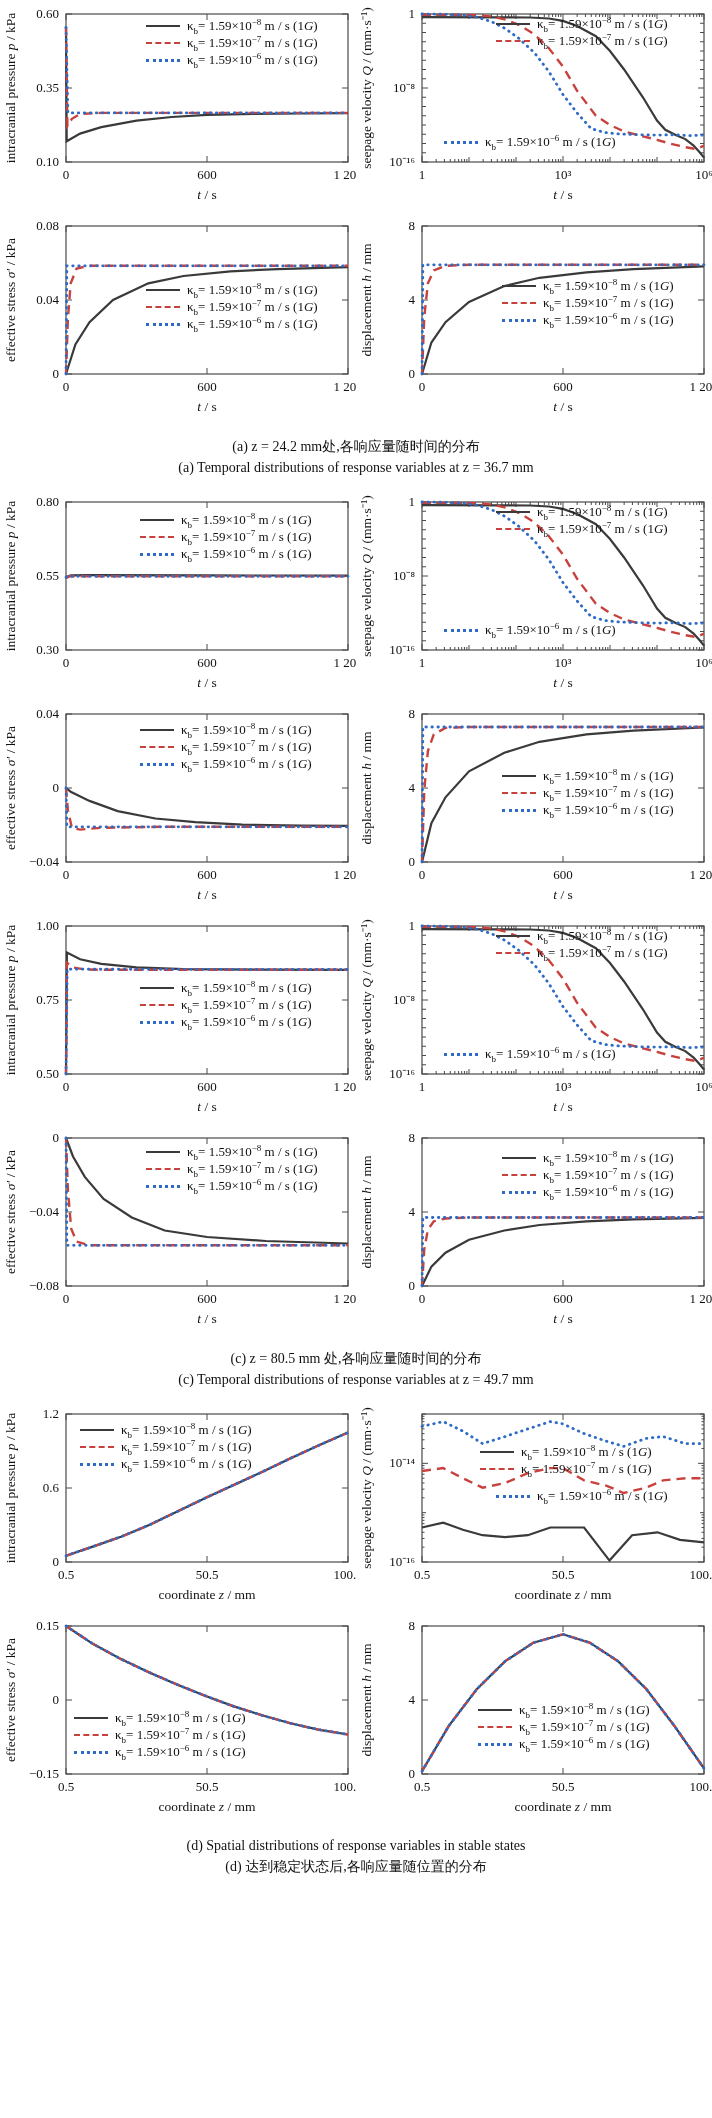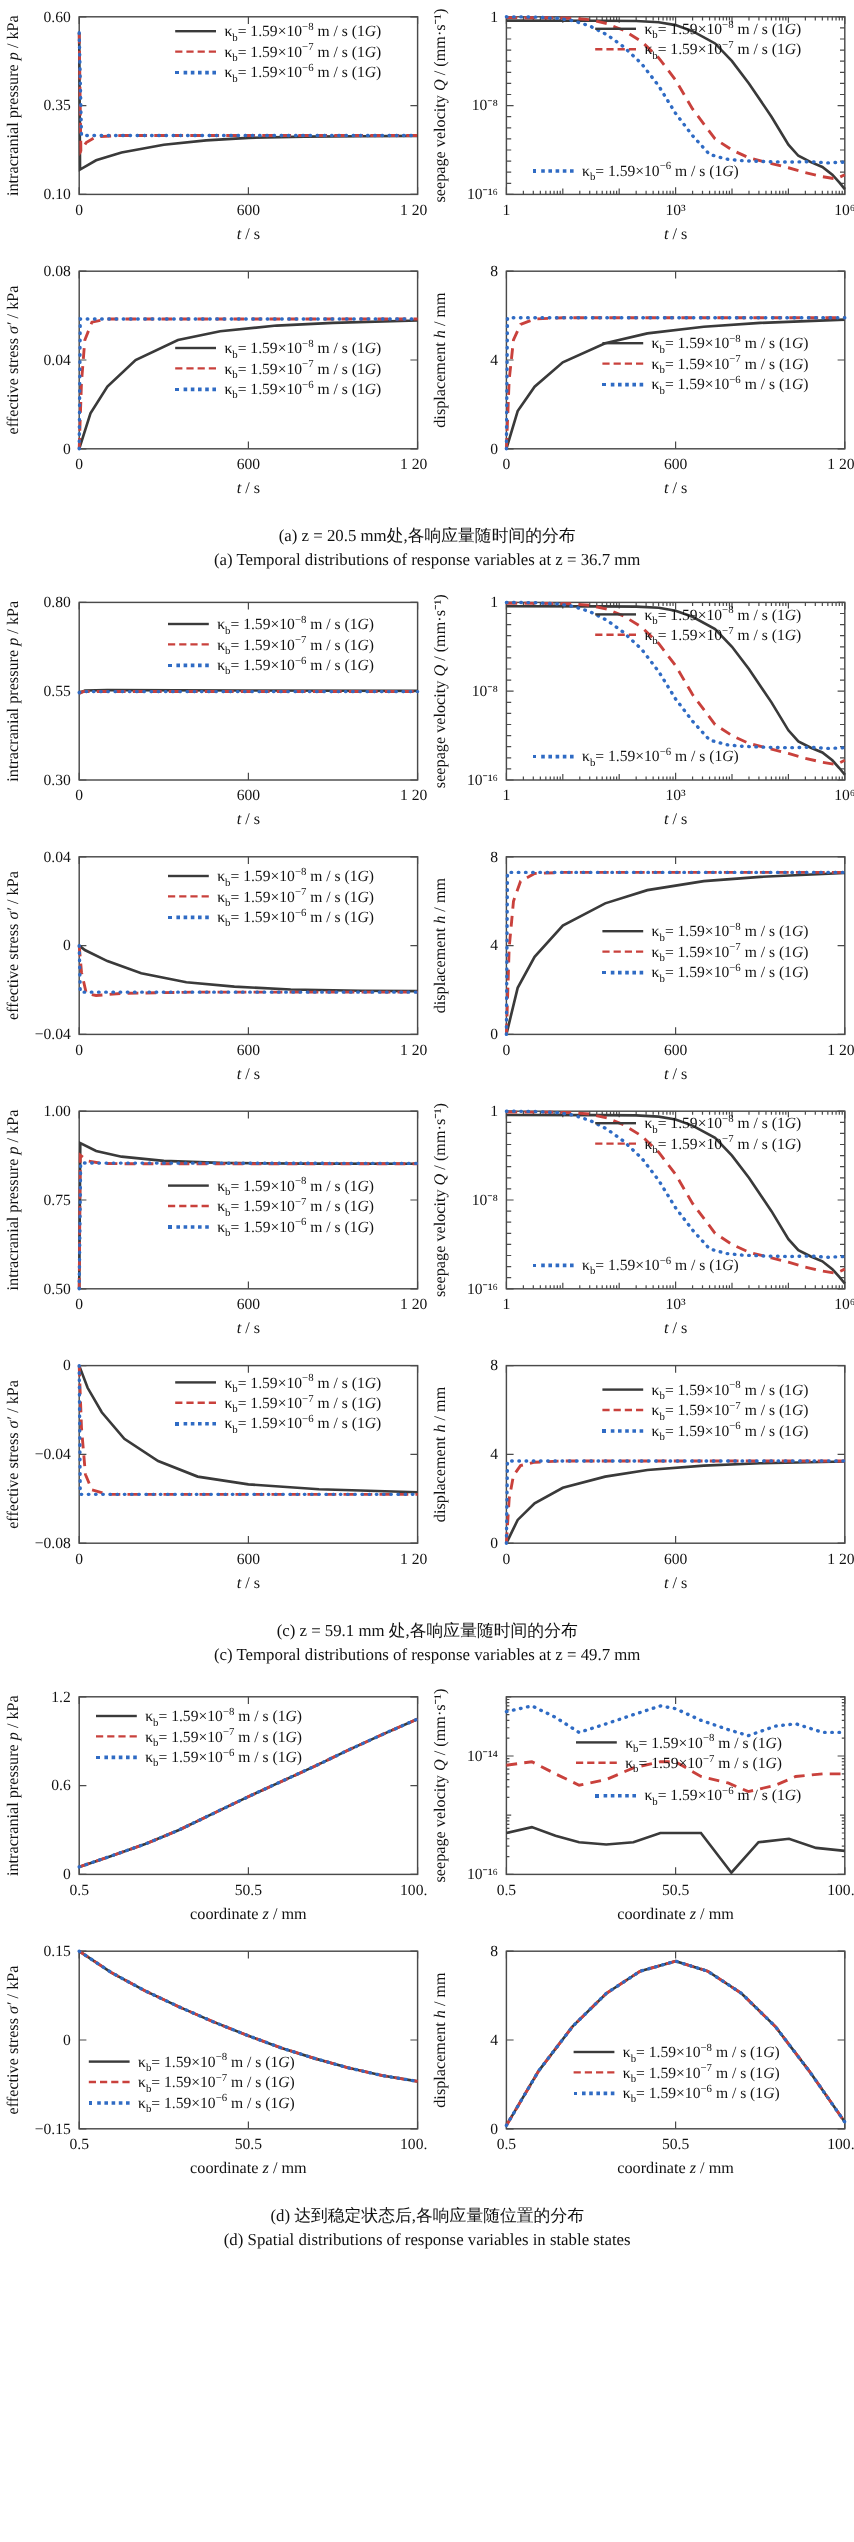--- a/index.html
+++ b/index.html
@@ -336,21 +336,21 @@
               </div>
               <div class="lrow">
                 <span class="sample dotted" style="color: rgb(47, 107, 196);"></span>
                 <span class="llabel">κ<sub>b</sub>= 1.59×10<sup>−6</sup> m / s (1<i>G</i>)</span>
               </div>
             </div>
           </div>
         </div>
     </div>
     <div class="captions">
-      <p class="cap">(a) z = 20.5 mm处,各响应量随时间的分布</p>
+      <p class="cap">(a) z = 24.2 mm处,各响应量随时间的分布</p>
       <p class="cap">(a) Temporal distributions of response variables at z = 36.7 mm</p>
     </div>
   </section>
 
   <section class="panel">
     <div class="panel-grid">
       <div class="chart">
           <svg width="356" height="212" viewBox="0 0 356 212">
             <rect x="66" y="10" width="282" height="148" fill="none" stroke="#4a4a4a" stroke-width="1.2"></rect>
             <line x1="66" y1="158" x2="66" y2="152" stroke="#4a4a4a" stroke-width="1"></line>
@@ -970,21 +970,21 @@
               </div>
               <div class="lrow">
                 <span class="sample dotted" style="color: rgb(47, 107, 196);"></span>
                 <span class="llabel">κ<sub>b</sub>= 1.59×10<sup>−6</sup> m / s (1<i>G</i>)</span>
               </div>
             </div>
           </div>
         </div>
     </div>
     <div class="captions">
-      <p class="cap">(c) z = 59.1 mm 处,各响应量随时间的分布</p>
+      <p class="cap">(c) z = 80.5 mm 处,各响应量随时间的分布</p>
       <p class="cap">(c) Temporal distributions of response variables at z = 49.7 mm</p>
     </div>
   </section>
 
   <section class="panel">
     <div class="panel-grid">
       <div class="chart">
           <svg width="356" height="212" viewBox="0 0 356 212">
             <rect x="66" y="10" width="282" height="148" fill="none" stroke="#4a4a4a" stroke-width="1.2"></rect>
             <line x1="66" y1="158" x2="66" y2="152" stroke="#4a4a4a" stroke-width="1"></line>
@@ -1206,18 +1206,18 @@
               </div>
               <div class="lrow">
                 <span class="sample dotted" style="color: rgb(47, 107, 196);"></span>
                 <span class="llabel">κ<sub>b</sub>= 1.59×10<sup>−6</sup> m / s (1<i>G</i>)</span>
               </div>
             </div>
           </div>
         </div>
     </div>
     <div class="captions">
+      <p class="cap">(d) Spatial distributions of response variables in stable states</p>
       <p class="cap">(d) 达到稳定状态后,各响应量随位置的分布</p>
-      <p class="cap">(d) Spatial distributions of response variables in stable states</p>
     </div>
   </section>
 
 </div>
 
 </body></html>

